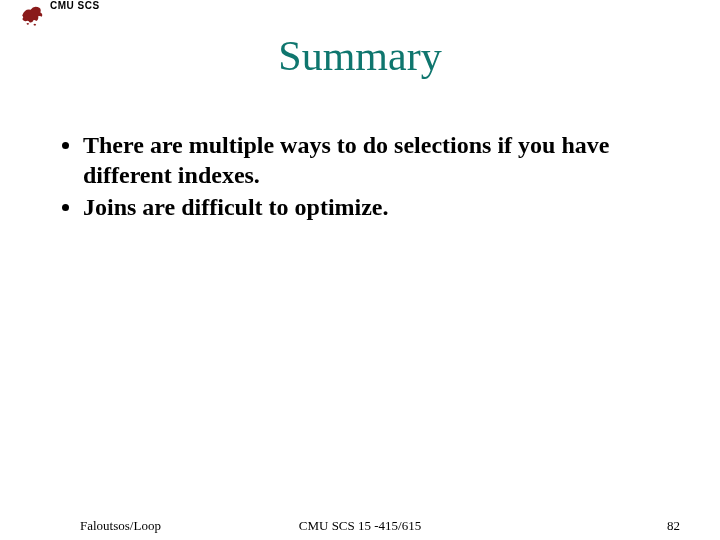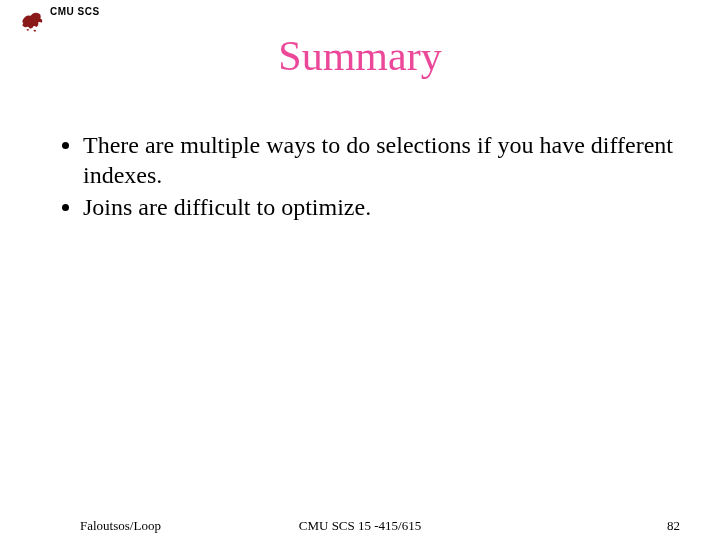--- a/index.html
+++ b/index.html
@@ -8,21 +8,21 @@
     width: 720px;
     height: 540px;
     background: #ffffff;
     font-family: "Times New Roman", Times, serif;
     color: #000;
     position: relative;
     overflow: hidden;
   }
   .header {
     position: absolute;
-    top: 6px;
+    top: 0;
     left: 18px;
     display: flex;
     align-items: flex-start;
   }
   .logo {
     width: 28px;
     height: 28px;
     margin-right: 4px;
   }
   .header-label {
@@ -32,29 +32,30 @@
     letter-spacing: 0.5px;
     padding-top: 0px;
   }
   .title {
     position: absolute;
     top: 32px;
     left: 0;
     width: 100%;
     text-align: center;
     font-size: 42px;
-    color: #ec4899;
+    color: #0f766e;
   }
   .content {
     position: absolute;
     top: 130px;
     left: 55px;
     right: 45px;
     font-size: 24px;
     line-height: 1.25;
+    font-weight: bold;
   }
   ul.bullets {
     list-style: disc;
     margin: 0;
     padding-left: 28px;
   }
   ul.bullets > li {
     margin-bottom: 2px;
   }
   ul.dashes {

